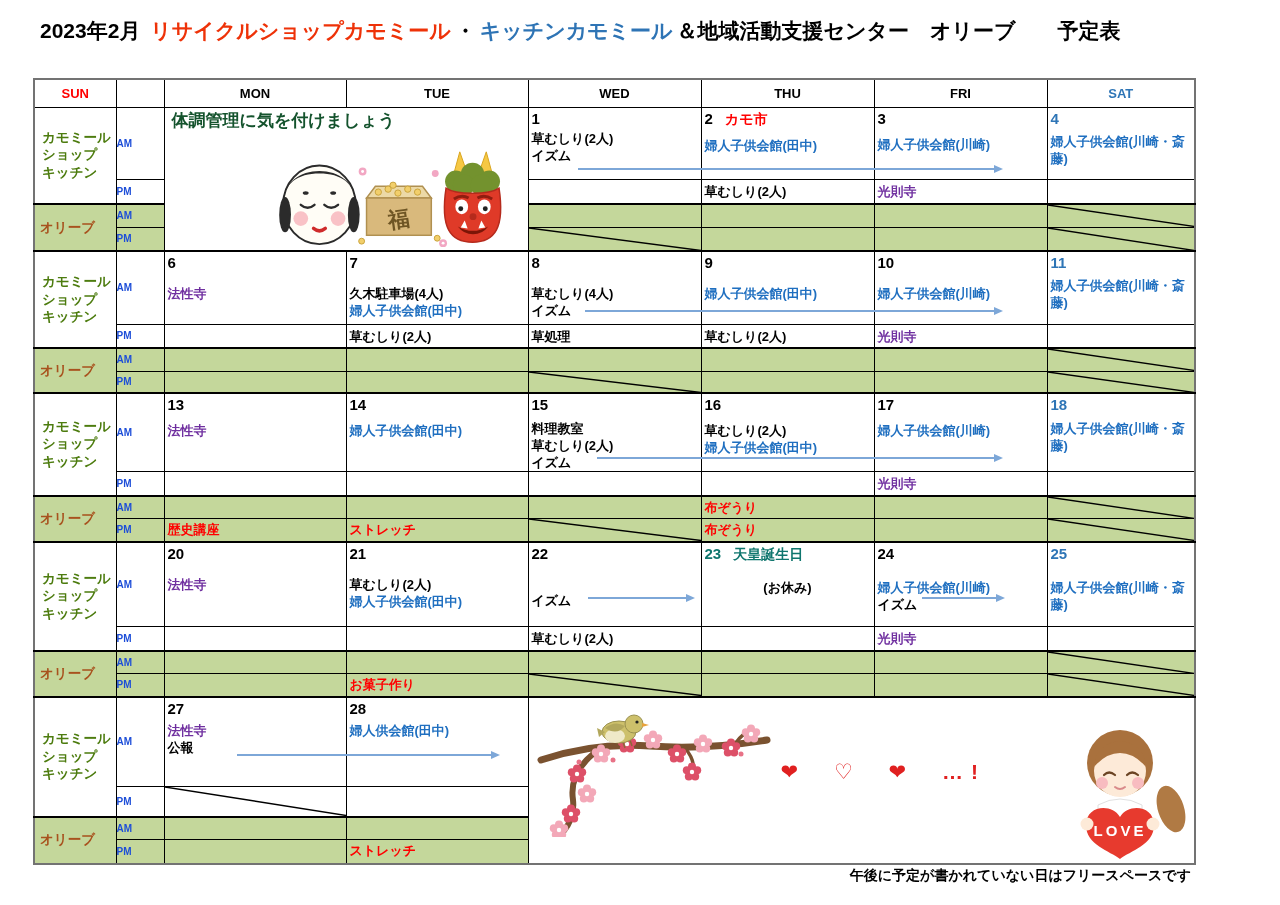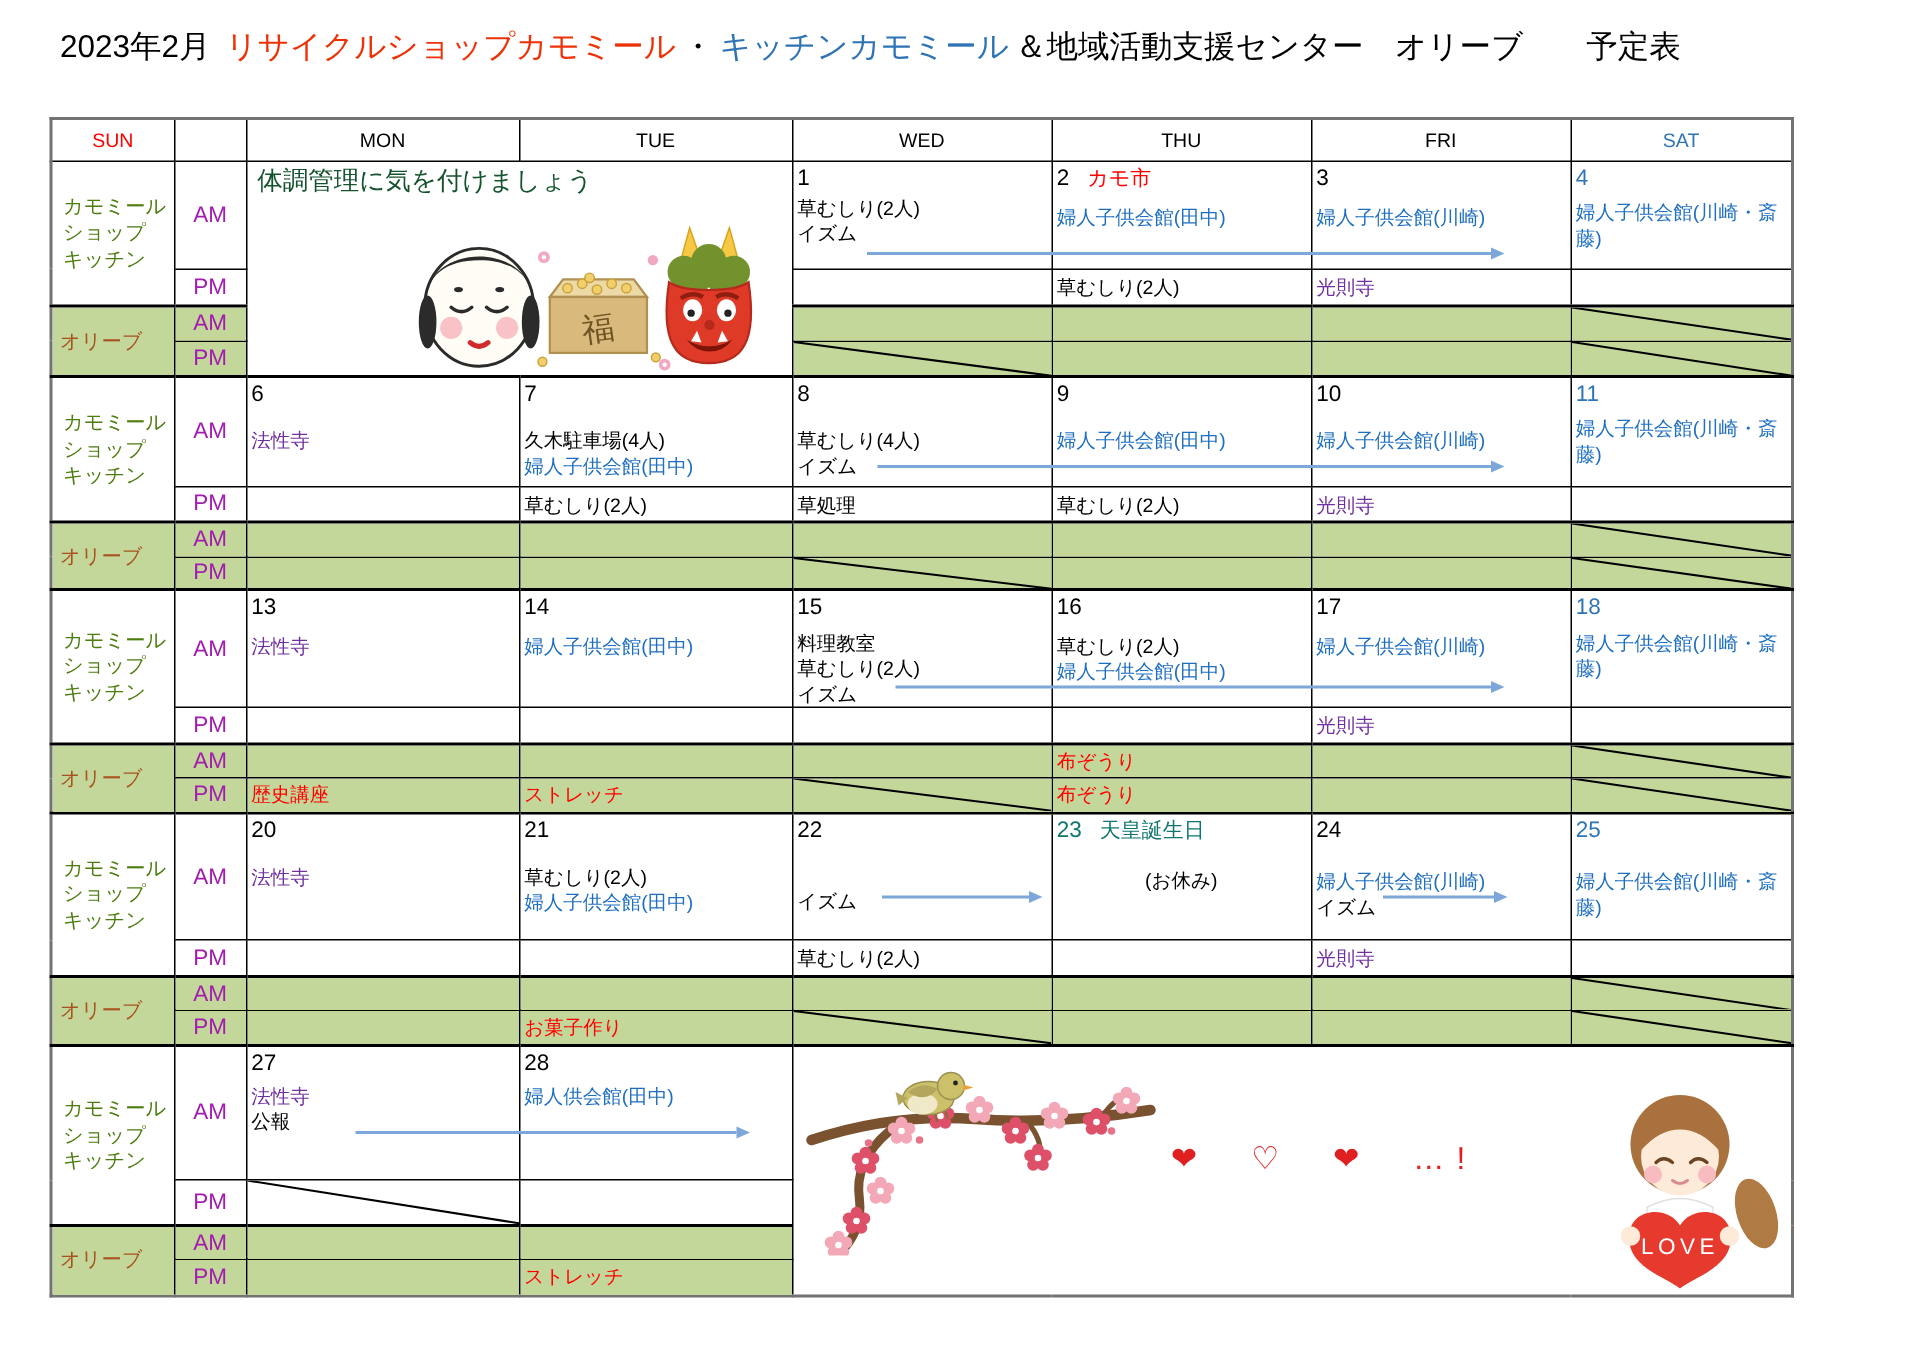--- a/index.html
+++ b/index.html
@@ -1,32 +1,32 @@
 <!DOCTYPE html>
 <html><head>
 <meta charset="utf-8">
 <style>
   html,body{margin:0;padding:0;background:#fff}
   #page{position:relative;width:1280px;height:905px;background:#fff;overflow:hidden;
-        font-family:"Liberation Sans","DejaVu Sans",sans-serif;font-weight:400;color:#000}
+        font-family:"Liberation Sans","DejaVu Sans",sans-serif;font-weight:700;color:#000}
   #title{position:absolute;left:40px;top:17px;font-size:21px;white-space:nowrap}
   #title .seg{margin-right:4px}
   .t-red{color:#ee3208}
   .t-blue{color:#2e74b5}
   #telfax{position:absolute;left:33px;top:55px;width:1158px;text-align:right;font-size:15px}
   #telfax .fax{margin-left:44px}
   #cal{position:absolute;left:33px;top:78px}
   table{border-collapse:collapse;table-layout:fixed;width:1161px;border:2px solid #737373;font-size:13px}
   td{border:1px solid #000;vertical-align:top;padding:0 3px;overflow:hidden;position:relative}
   tr.wk>td{border-top:2px solid #000}
   tr.olr>td{border-top:2px solid #000}
   .hd{text-align:center;vertical-align:middle;font-size:13px;padding:0}
   .sun{color:#f00}
   .satc{color:#2e75b6}
-  .ampm{text-align:center;vertical-align:middle;color:#a21caf;font-size:15px;padding:0}
+  .ampm{text-align:left;vertical-align:middle;color:#1d4ed8;font-size:10px;padding:0}
   .lblc{vertical-align:middle;color:#4d7c0f;font-size:13.5px;line-height:1.3;padding-left:7px}
   .lblo{vertical-align:middle;color:#a8521e;font-size:13.5px;padding-left:5px}
   .g{background:#c4d79b}
   .dnum{font-size:15px;line-height:19px;padding-top:1px}
   .bluenum{color:#2e75b6}
   .rednum{color:#0f766e}
   .tag{margin-left:12px;font-size:14px}
   .ev{font-size:13px;line-height:17px}
   .blue{color:#1f6fc0}
   .purple{color:#7030a0}
@@ -592,13 +592,14 @@
       </table>
   </div>
 
   <div class="arr" style="left:578px;top:168px;width:416px"></div>
   <div class="arr" style="left:585px;top:310px;width:409px"></div>
   <div class="arr" style="left:597px;top:457px;width:397px"></div>
   <div class="arr" style="left:588px;top:597px;width:98px"></div>
   <div class="arr" style="left:922px;top:597px;width:74px"></div>
   <div class="arr" style="left:237px;top:754px;width:254px"></div>
 
+  <div id="foot">午後に予定が書かれていない日はフリースペースです</div>
 </div>
 
 </body></html>

